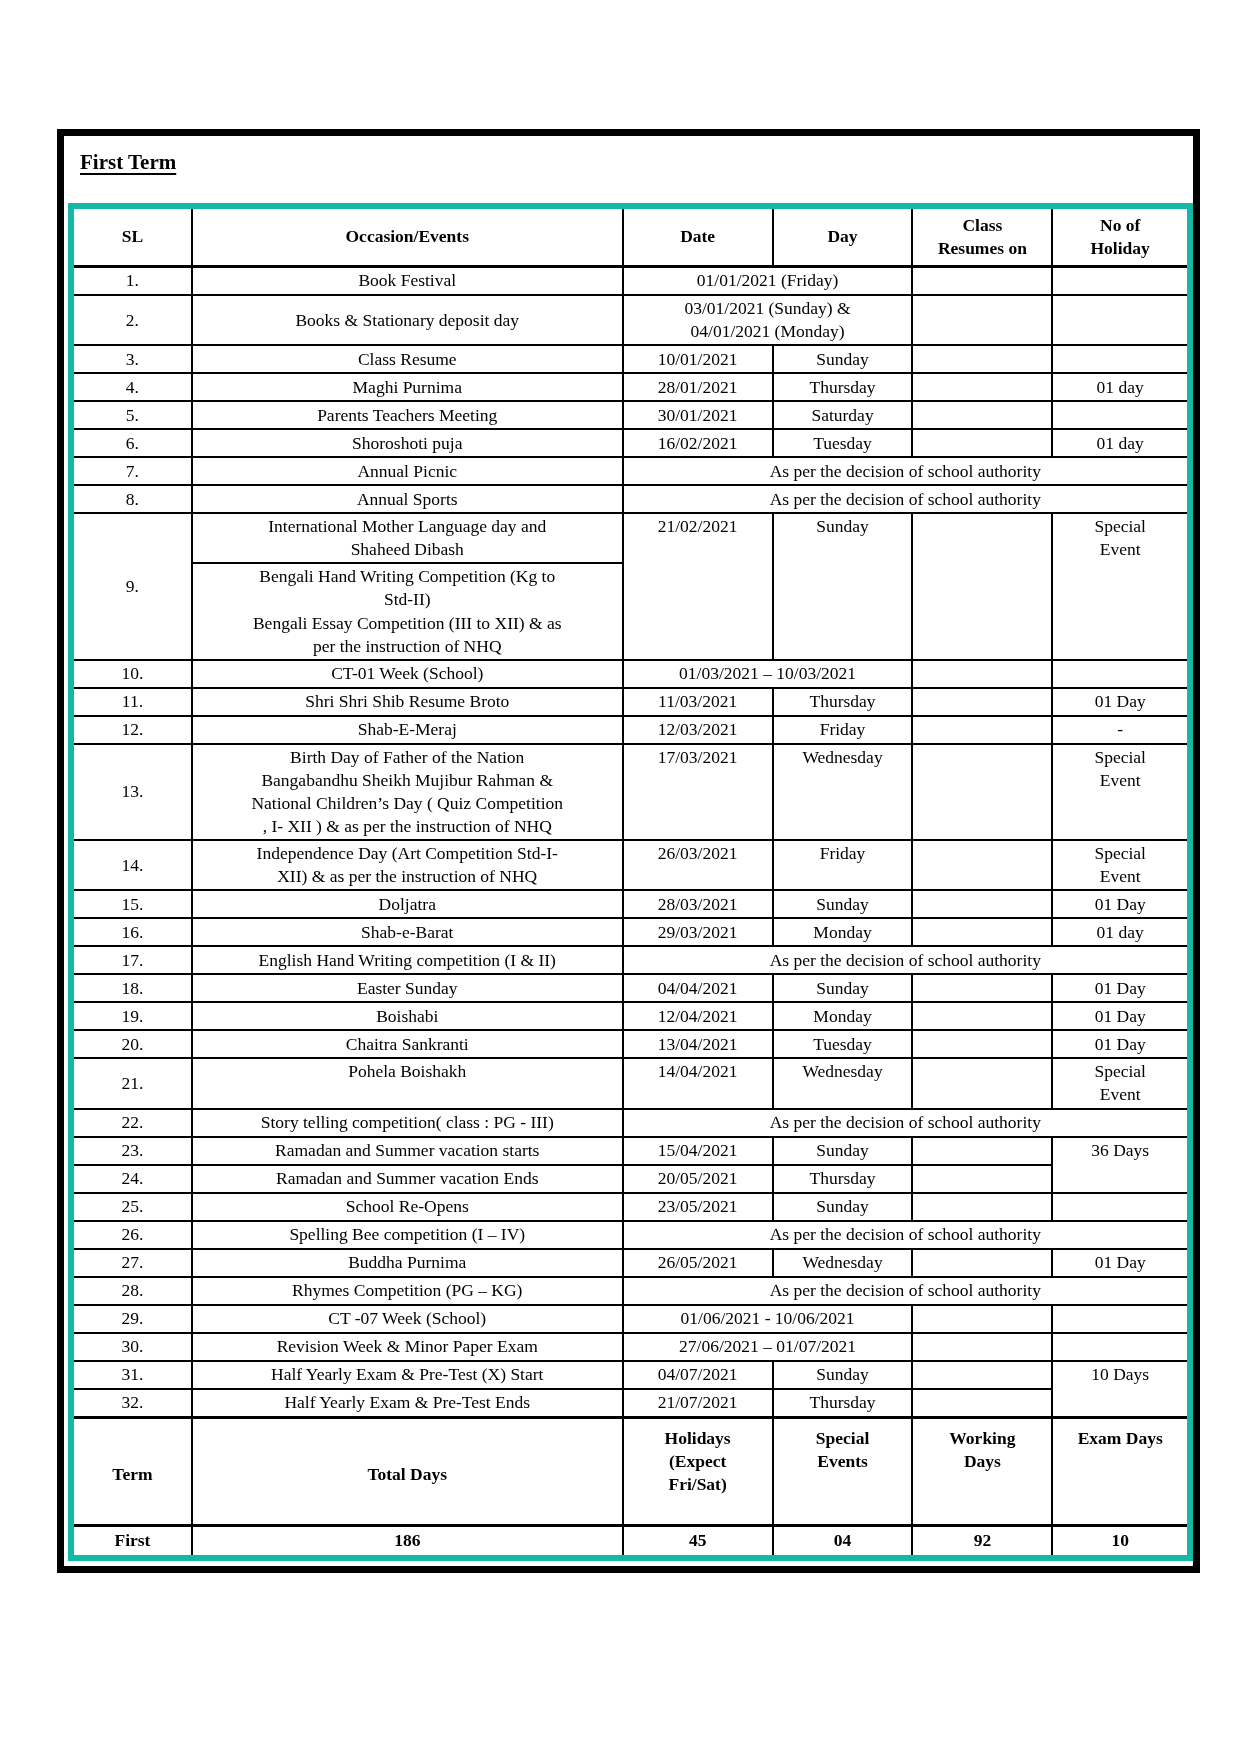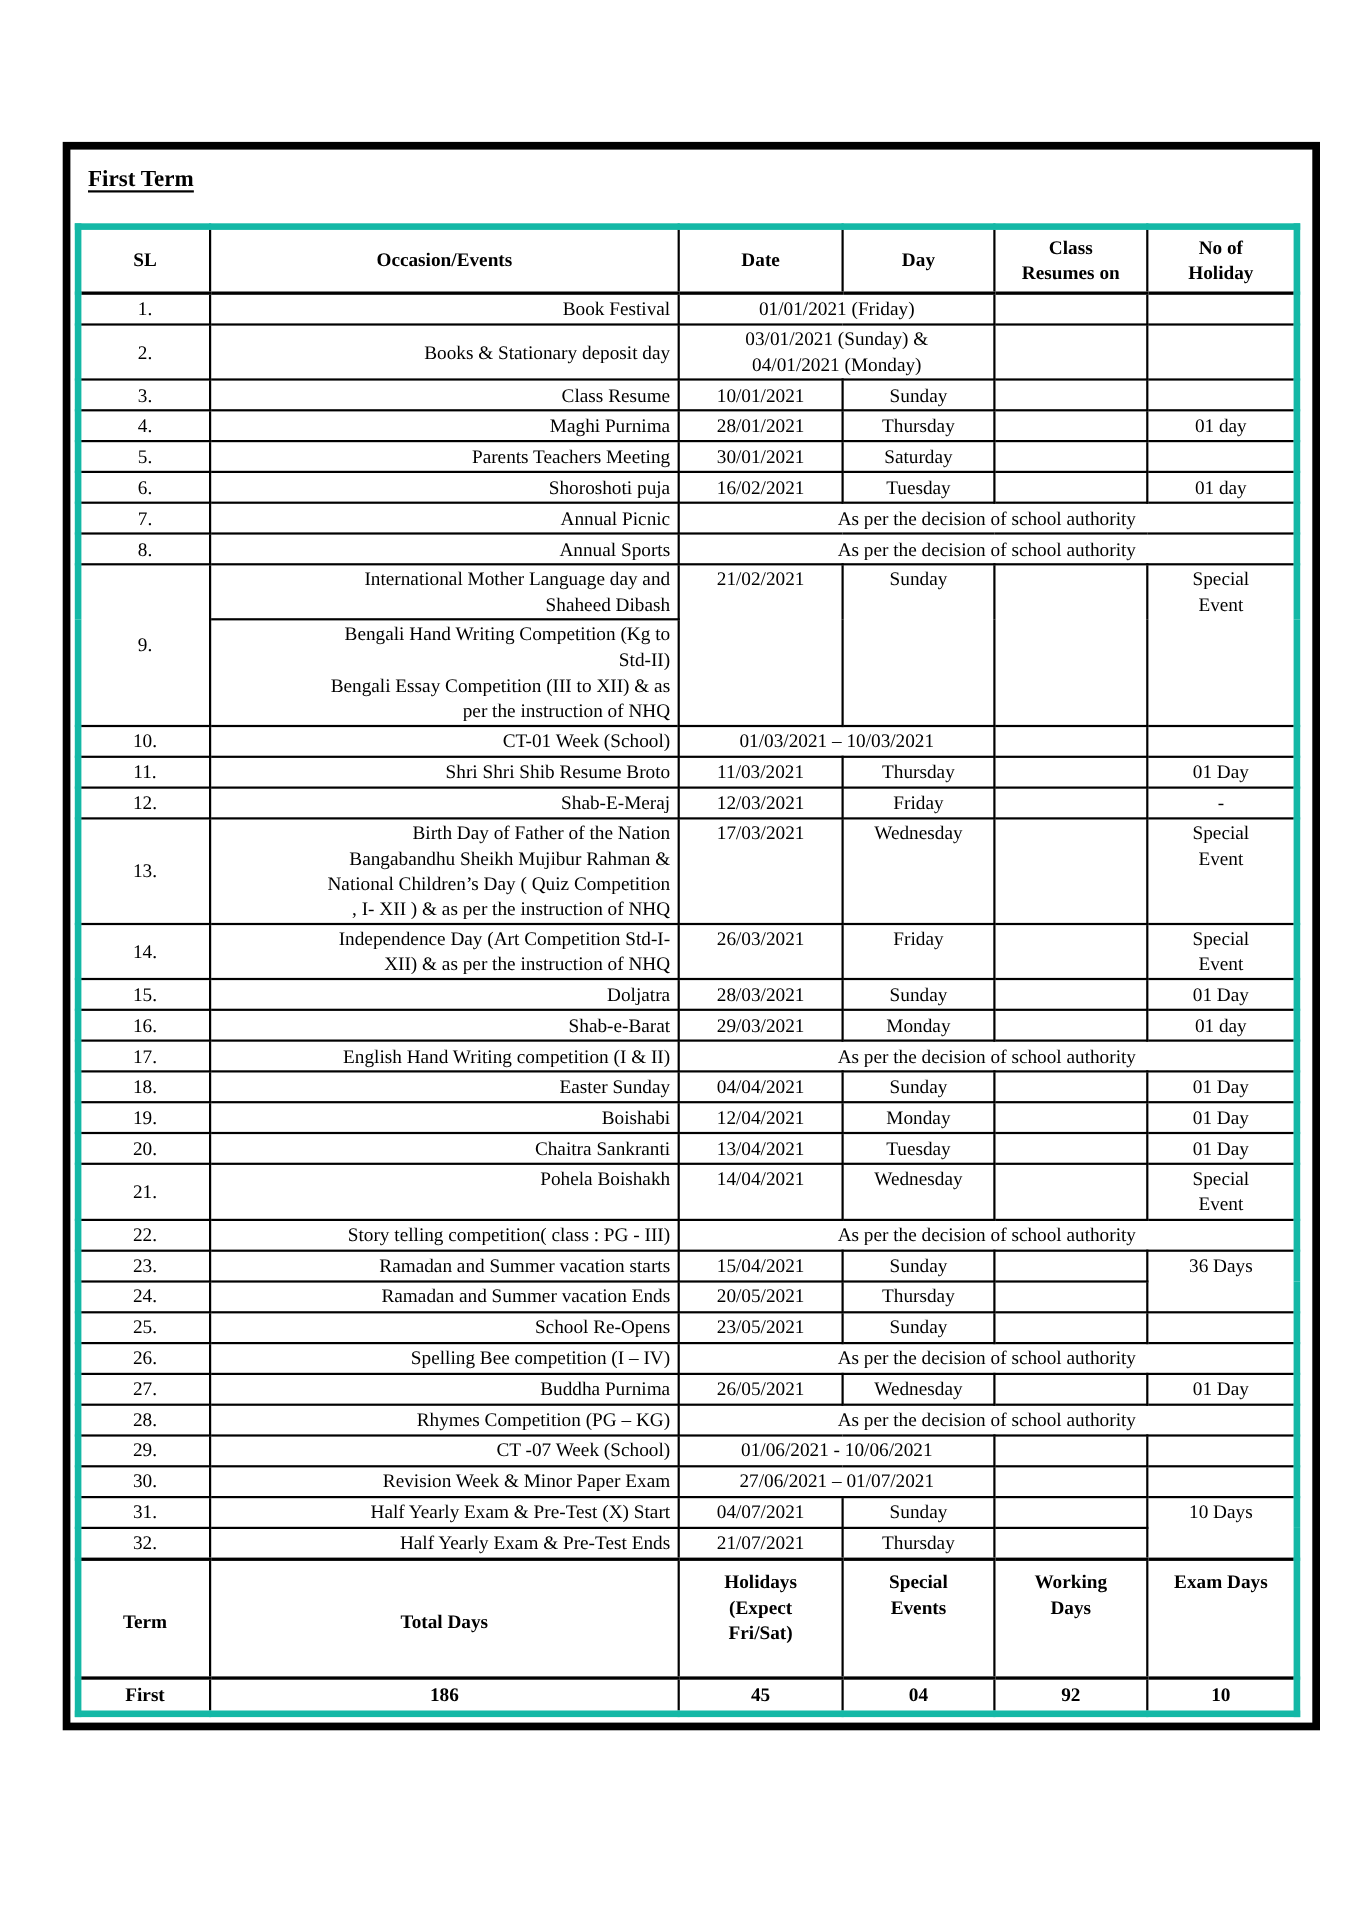--- a/index.html
+++ b/index.html
@@ -4,37 +4,37 @@
 <style>
   html,body{margin:0;padding:0;background:#ffffff;}
   .page{
     width:1241px;height:1753px;background:#ffffff;color:#000;
     font-family:"Liberation Serif","DejaVu Serif",serif;
     position:relative;box-sizing:border-box;
   }
   .frame{
     position:absolute;left:57px;top:129px;width:1143px;
     border:7px solid #000;box-sizing:border-box;
-    padding:14px 11px 5px 4px;background:#fff;
+    padding:14px 0 5px 4px;background:#fff;
   }
   .title{
     font-size:21px;font-weight:bold;margin:0 0 28px 12px;
     text-decoration:underline;text-decoration-thickness:2px;text-underline-offset:4px;
     display:inline-block;
   }
   table.cal{
     border-collapse:collapse;width:100%;
     border:6px solid #14b8a6;
     font-size:17.5px;line-height:1.32;table-layout:fixed;
   }
   table.cal td{
     border:2px solid #000;text-align:center;vertical-align:middle;
     padding:1px 7px;height:24px;overflow:hidden;
   }
-  table.cal .al{text-align:right;}
+  table.cal .al{text-align:center;}
   table.cal .vt{vertical-align:top;}
   table.cal .vm{vertical-align:middle;}
   table.cal thead td{font-weight:bold;height:54px;border-bottom:3px solid #000;}
   tr.shead td{
     font-weight:bold;border-top:3px solid #000;height:96px;
     vertical-align:top;padding-top:8px;margin-top:21px;
   }
   tr.svals td{font-weight:bold;height:26px;border-top:3px solid #000;}
   col.c-sl{width:10.8%;} col.c-occ{width:38.5%;} col.c-date{width:13.4%;}
   col.c-day{width:12.5%;} col.c-cls{width:12.5%;} col.c-hol{width:12.3%;}

